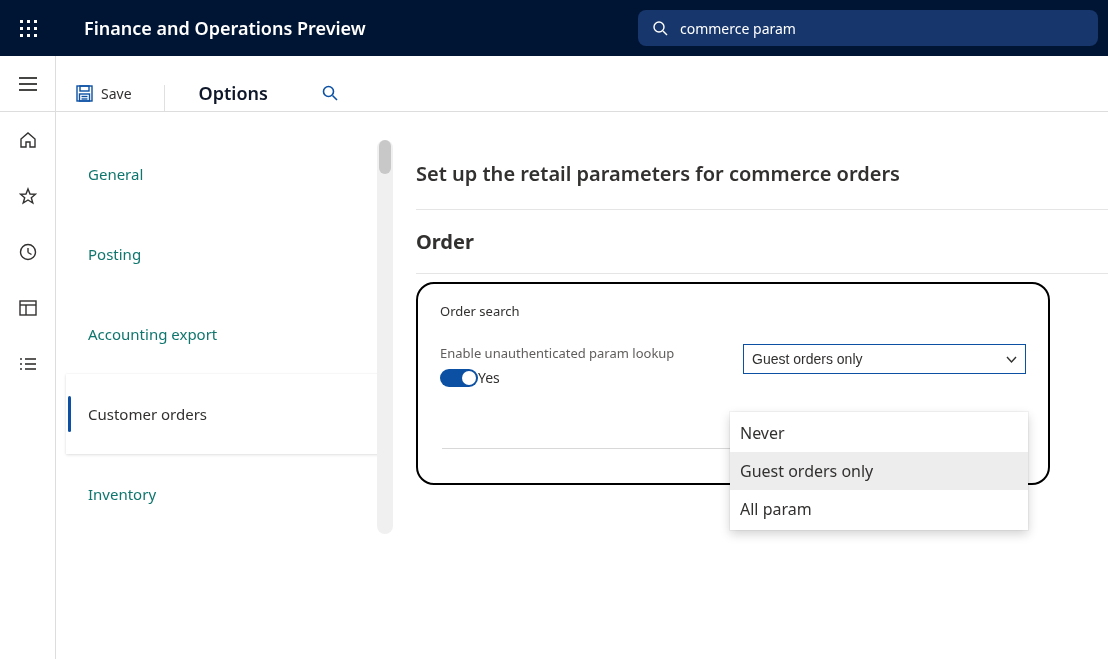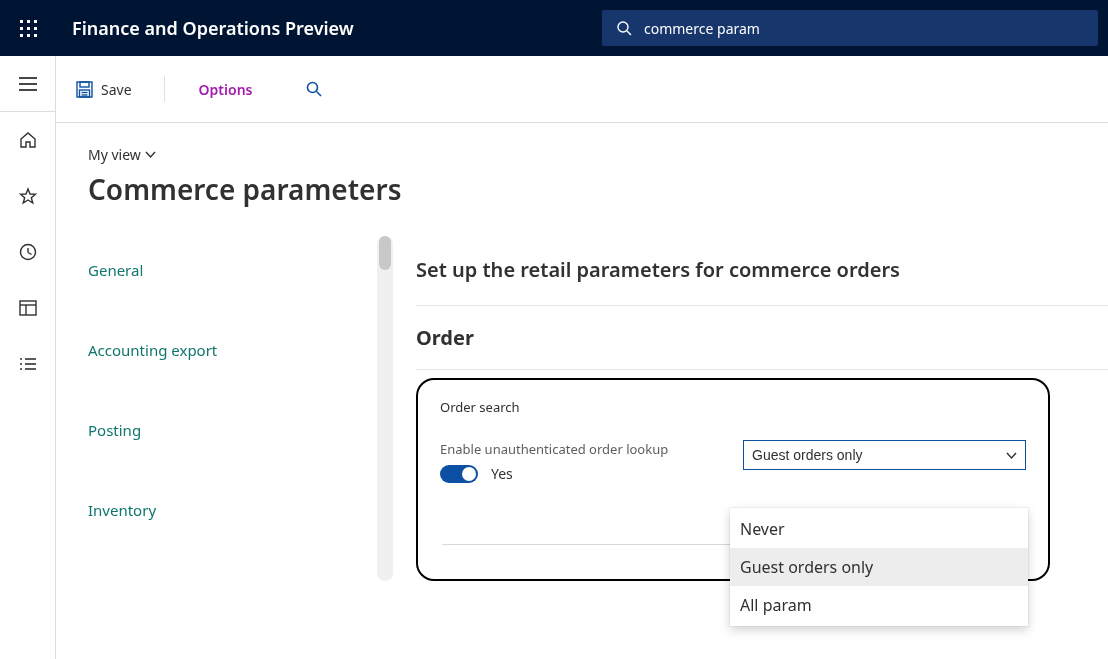--- a/index.html
+++ b/index.html
@@ -1,36 +1,36 @@
 <!DOCTYPE html>
 <html><head>
   <meta charset="utf-8">
   <style>
     * { box-sizing: border-box; }
     html, body { margin:0; padding:0; height:100%; font-family:"Segoe UI", -apple-system, system-ui, sans-serif; font-size:14px; color:#323130; background:#fff; width:1108px; }
     body { overflow:hidden; }
     .top-header { display:flex; align-items:center; height:56px; background:#001433; width:100%; }
     .waffle-btn { width:56px; height:56px; display:flex; align-items:center; justify-content:center; color:#fff; border:none; background:transparent; cursor:pointer; }
     .waffle-btn svg { display:block; }
-    .app-title { color:#fff; font-size:18px; font-weight:600; margin-left:16px; flex:1 1 auto; }
-    .search-wrap { width:496px; height:36px; margin-right:10px; display:flex; align-items:center; background:#16366c; border-radius:2px; padding:0 22px 0 14px; }
+    .app-title { color:#fff; font-size:18px; font-weight:600; margin-left:28px; flex:1 1 auto; }
+    .search-wrap { width:460px; height:36px; margin-right:10px; display:flex; align-items:center; background:#16366c; border-radius:8px; padding:0 22px 0 14px; }
     .search-wrap svg { color:#fff; flex:0 0 auto; }
     .search-input { flex:1 1 auto; background:transparent; border:none; outline:none; color:#fff; font-size:14px; margin-left:10px; font-family:inherit; height:100%; }
     .search-input::placeholder { color:#cfcfcf; }
     .app-body { display:flex; height:calc(100% - 56px); }
     .sidebar { width:56px; background:#fff; border-right:1px solid #ddd; display:flex; flex-direction:column; align-items:center; }
     .side-btn { width:56px; height:56px; border:none; background:transparent; display:flex; align-items:center; justify-content:center; cursor:pointer; color:#323130; }
     .side-btn.menu { border-bottom:1px solid #ddd; }
     .side-btn svg { display:block; }
     .main-area { flex:1 1 auto; display:flex; flex-direction:column; overflow:hidden; }
-    .action-bar { height:67px; border-bottom:1px solid #ddd; display:flex; align-items:center; padding:0 4px 0 20px; gap:12px; }
+    .action-bar { height:56px; border-bottom:1px solid #ddd; display:flex; align-items:flex-end; padding:0 4px 0 20px; gap:12px; }
     .save-btn { display:flex; align-items:center; height:36px; padding:0 14px 0 0; border:none; background:transparent; cursor:pointer; font-size:14px; color:#323130; gap:8px; font-family:inherit; }
     .save-btn svg { color:#0b50a3; }
     .vdivider { width:1px; height:26px; background:#e0e0e0; margin:0 8px 0 6px; }
-    .options-btn { height:36px; padding:0 14px; border:none; background:transparent; cursor:pointer; font-size:14px; font-family:inherit; font-weight:600; color:#a21caf; }
+    .options-btn { height:36px; padding:0 14px; border:none; background:transparent; cursor:pointer; font-size:18px; font-family:inherit; font-weight:600; color:#0f172a; }
     .srch-btn { margin-left:18px; height:36px; width:36px; border:none; background:transparent; display:flex; align-items:center; justify-content:center; cursor:pointer; color:#0b50a3; }
     .page-scroll { flex:1 1 auto; overflow:auto; }
     .page-header { padding:22px 0 0 32px; }
     .myview-btn { display:inline-flex; align-items:center; font-size:14px; border:none; background:transparent; cursor:pointer; padding:0; font-family:inherit; color:#323130; gap:4px; }
     .myview-btn svg { }
     .page-title { font-size:28px; font-weight:600; margin:6px 0 0 0; }
     .content-split { display:flex; margin-top:22px; }
     .nav-tabs { width:336px; flex:0 0 auto; position:relative; padding:0 10px 0 10px; }
     .nav-item { height:80px; display:flex; align-items:center; padding:0 0 0 22px; font-size:15px; color:#0f766e; border:none; background:transparent; width:100%; text-align:left; cursor:pointer; font-family:inherit; position:relative; }
     .nav-item.active { background:#fff; color:#323130; box-shadow:0 1px 3px rgba(0,0,0,0.12), 0 0 1px rgba(0,0,0,0.08); }
@@ -39,21 +39,21 @@
     .nav-thumb { position:absolute; left:2px; right:2px; top:0; height:34px; background:#c8c8c8; border-radius:6px; }
     .detail-panel { flex:1 1 auto; padding:26px 0 0 24px; min-width:0; }
     .detail-title { font-size:20px; font-weight:600; margin:0 0 22px 0; }
     .hr { height:1px; background:#e5e5e5; margin:0; border:0; }
     .section-hdr { font-size:20px; font-weight:700; padding:18px 0 18px 0; }
     .order-search-box { margin-top:8px; border:2.5px solid #000; border-radius:18px; padding:18px 22px 96px 22px; position:relative; width:634px; max-width:634px; }
     .os-title { font-size:13px; font-weight:400; margin:0 0 24px 0; }
     .field-row { display:flex; gap:20px; align-items:flex-start; }
     .field-col { flex:1 1 50%; min-width:0; }
     .field-label { font-size:13px; color:#605e5c; margin-bottom:6px; white-space:nowrap; overflow:hidden; text-overflow:ellipsis; }
-    .toggle-line { display:flex; align-items:flex-end; gap:13px; }
+    .toggle-line { display:flex; align-items:flex-end; gap:0; }
     .toggle { width:38px; height:18px; border-radius:10px; background:#0b50a3; border:none; position:relative; cursor:pointer; padding:0; flex:0 0 auto; }
     .toggle::after { content:""; position:absolute; top:2px; right:2px; width:14px; height:14px; background:#fff; border-radius:50%; }
     .combobox { width:100%; height:30px; border:1px solid #0b50a3; background:#fff; display:flex; align-items:center; justify-content:space-between; padding:0 8px; font-size:14px; color:#323130; cursor:pointer; }
     .combobox svg { flex:0 0 auto; color:#323130; }
     .options-list { position:absolute; top:128px; right:20px; width:298px; background:#fff; box-shadow:0 4px 10px rgba(0,0,0,0.18), 0 0 0 1px rgba(0,0,0,0.04); z-index:5; padding:2px 0; }
     .opt { height:38px; display:flex; align-items:center; padding:0 10px; font-size:16px; cursor:pointer; }
     .opt.active { background:#ededed; }
     .inner-hr { position:absolute; left:24px; right:24px; top:164px; height:1px; background:#d8d8d8; z-index:1; }
   </style>
 </head>
@@ -147,56 +147,48 @@
       <button class="srch-btn">
         <svg width="16" height="16" viewBox="0 0 16 16" fill="none" stroke="currentColor" stroke-width="1.6">
           <circle cx="6.5" cy="6.5" r="5"></circle>
             <line x1="10.5" y1="10.5" x2="15" y2="15"></line>
         </svg>
       </button>
     </div>
 
     <div class="page-scroll">
 
-      <div class="page-header">
-        <button class="myview-btn">
-          <span>My view</span>
-          <svg width="11" height="11" viewBox="0 0 11 11" fill="none" stroke="#323130" stroke-width="1.4">
-            <polyline points="1,3 5.5,8 10,3"></polyline>
-          </svg>
-        </button>
-        <h1 class="page-title">Commerce parameters</h1>
-      </div>
 
       <div class="content-split">
 
         <div class="nav-tabs">
           <button class="nav-item">General</button>
+          <button class="nav-item">Posting</button>
           <button class="nav-item">Accounting export</button>
-          <button class="nav-item">Posting</button>
+          <button class="nav-item active">Customer orders</button>
           <button class="nav-item">Inventory</button>
 
           <div class="nav-scrollbar">
             <div class="nav-thumb"></div>
           </div>
         </div>
 
         <div class="detail-panel">
           <h2 class="detail-title">Set up the retail parameters for commerce orders</h2>
           <hr class="hr">
           <div class="section-hdr">Order</div>
           <hr class="hr">
 
           <div class="order-search-box">
             <div class="os-title">Order search</div>
 
             <div class="field-row">
 
               <div class="field-col">
-                <div class="field-label">Enable unauthenticated order lookup</div>
+                <div class="field-label">Enable unauthenticated param lookup</div>
                 <div class="toggle-line">
                   <button class="toggle" aria-pressed="true"></button>
                   <span>Yes</span>
                 </div>
               </div>
 
               <div class="field-col" style="position:relative;">
                 <button class="combobox">
                   <span>Guest orders only</span>
                   <svg width="11" height="11" viewBox="0 0 11 11" fill="none" stroke="currentColor" stroke-width="1.4">

